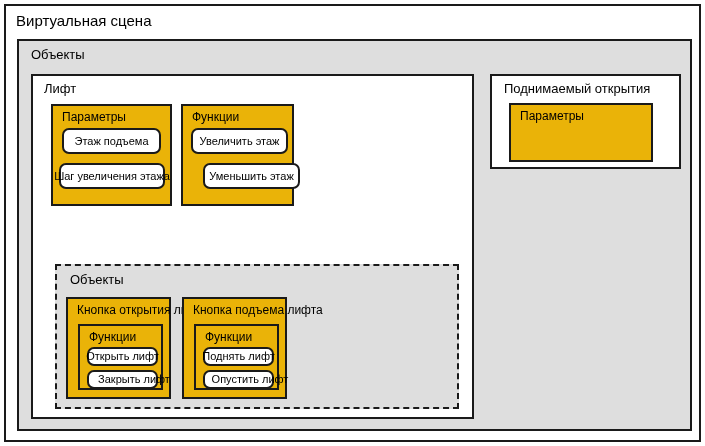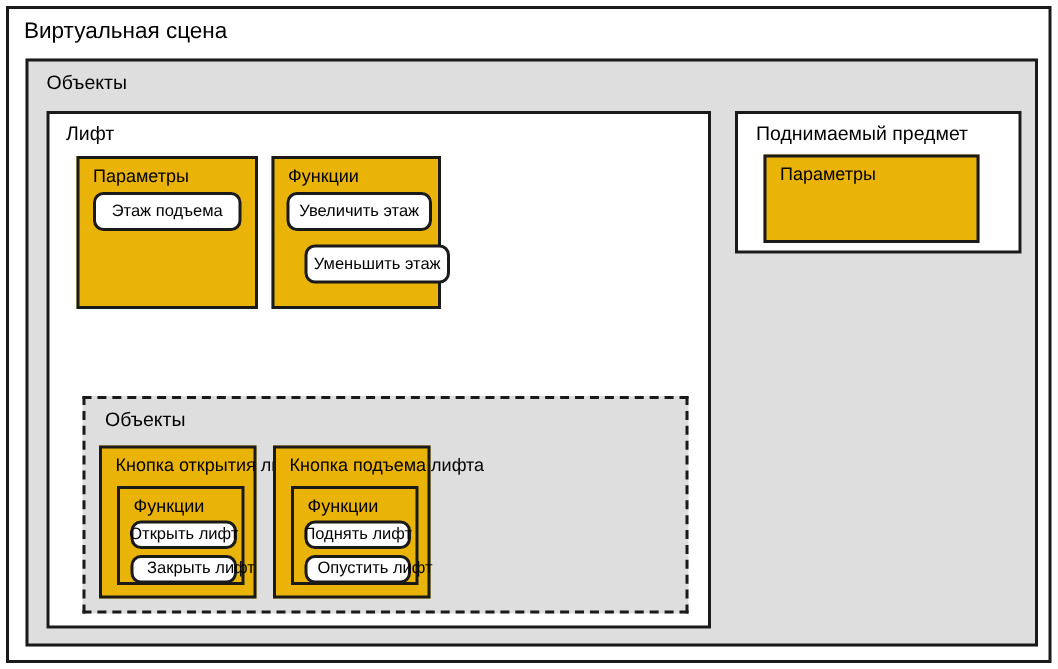--- a/index.html
+++ b/index.html
@@ -177,20 +177,21 @@
 
     <div class="objects-outer-title">Объекты</div>
 
     <div class="lift">
 
       <div class="lift-title">Лифт</div>
 
       <div class="group lift-params">
         <div class="group-title">Параметры</div>
         <div class="pill pill-0">Этаж подъема</div>
+        <div class="pill pill-1">Шаг увеличения этажа</div>
       </div>
 
       <div class="group lift-funcs">
         <div class="group-title">Функции</div>
         <div class="pill pill-0">Увеличить этаж</div>
         <div class="pill pill-1">Уменьшить этаж</div>
       </div>
 
       <div class="objects-inner">
 
@@ -211,20 +212,20 @@
             <div class="group-title">Функции</div>
             <div class="pill pill-0">Поднять лифт</div>
             <div class="pill pill-1">Опустить лифт</div>
           </div>
         </div>
 
       </div>
     </div>
 
     <div class="item">
-      <div class="item-title">Поднимаемый предмет</div>
+      <div class="item-title">Поднимаемый открытия</div>
       <div class="group item-params">
         <div class="group-title">Параметры</div>
       </div>
     </div>
 
   </div>
 </div>
 
 </body></html>

